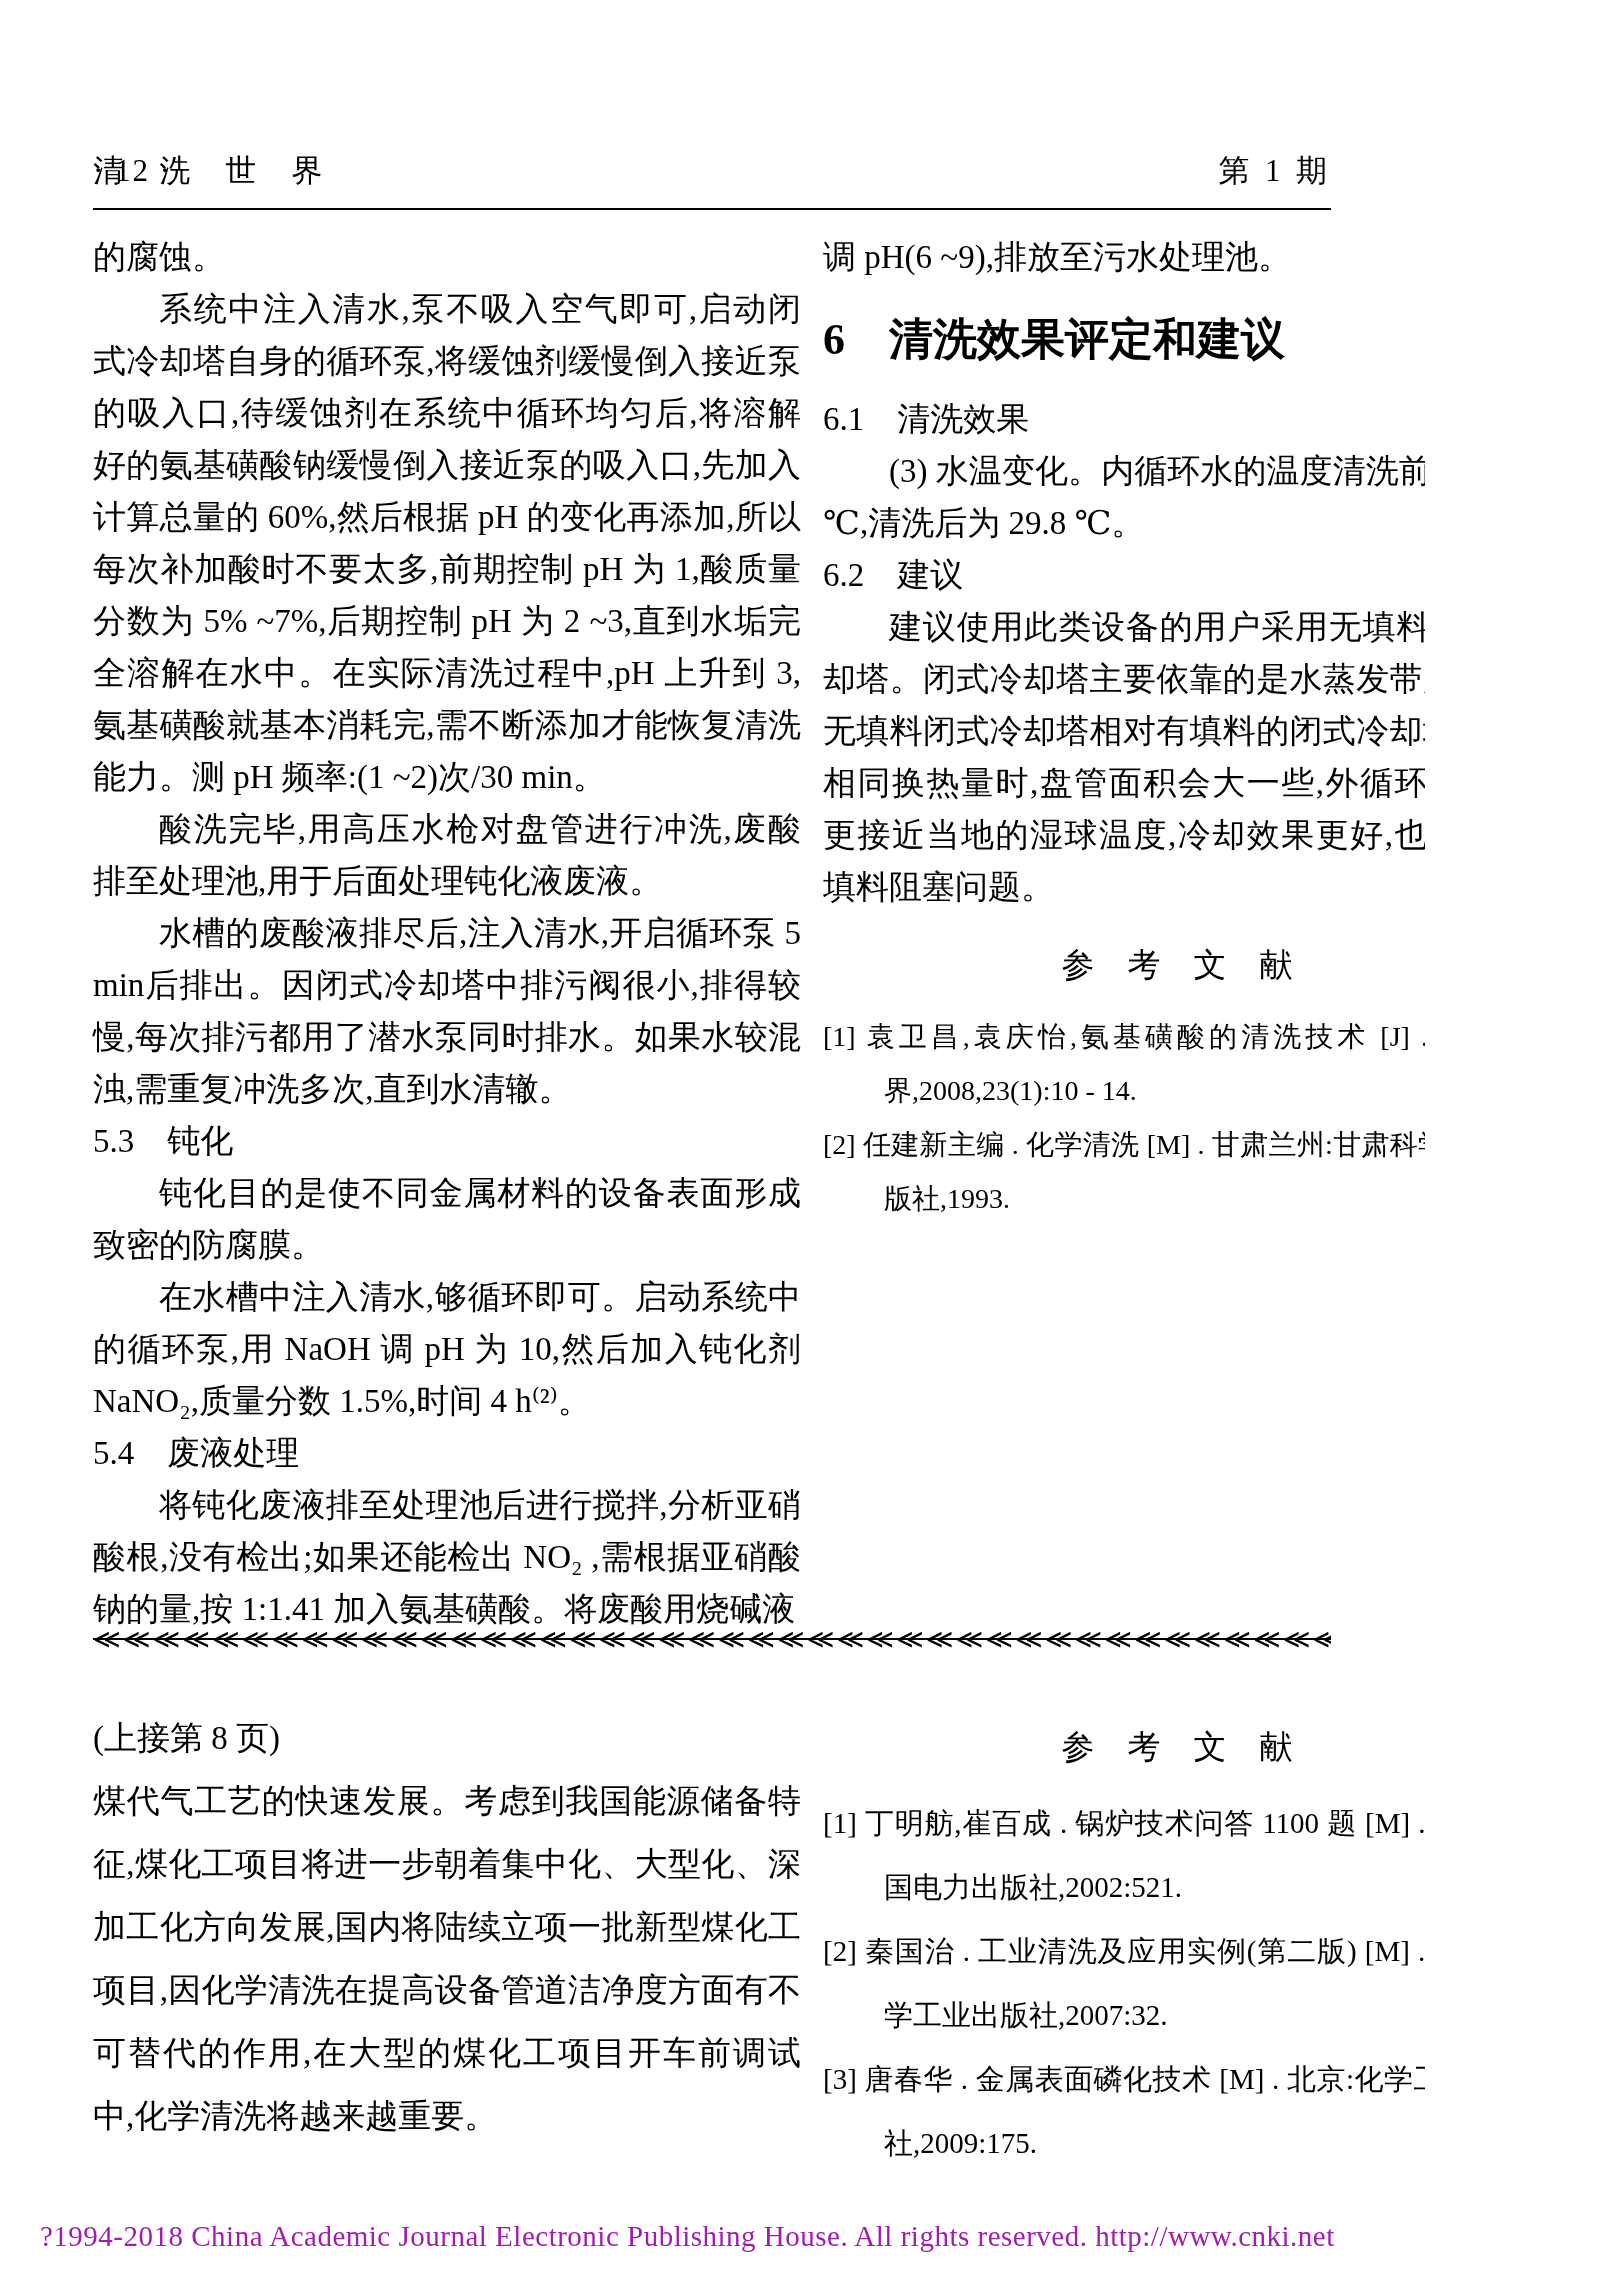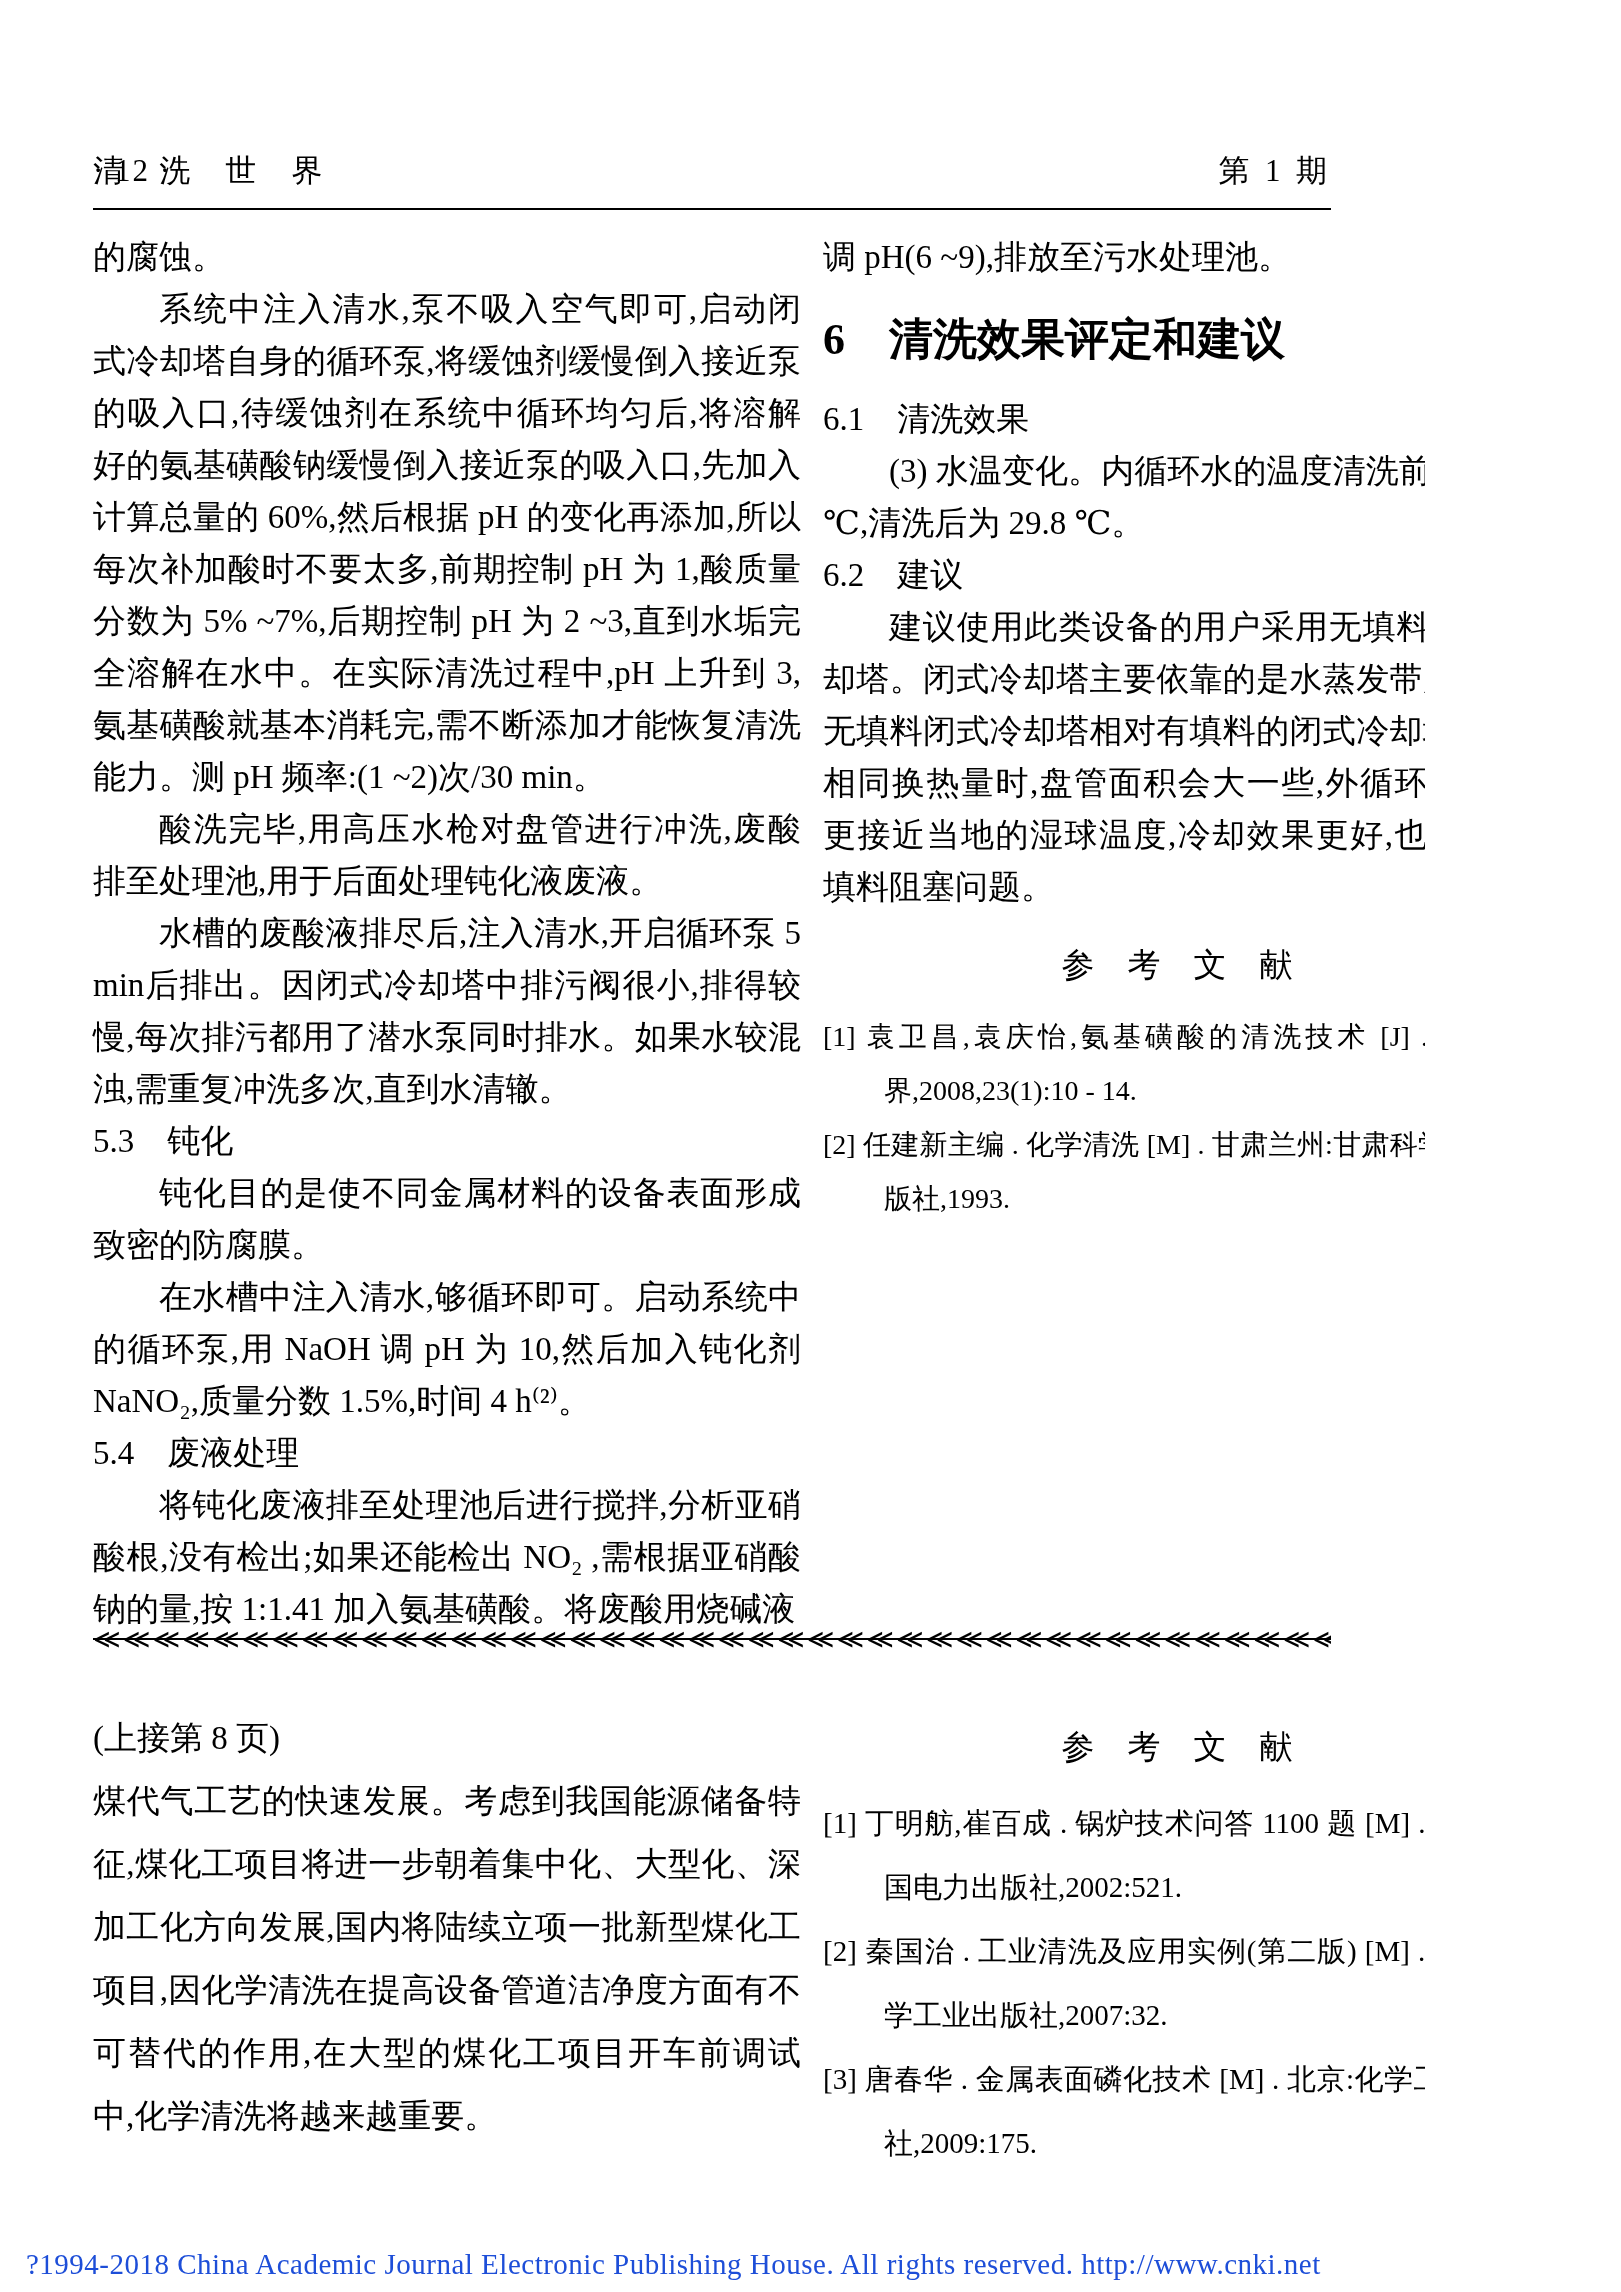--- a/index.html
+++ b/index.html
@@ -59,24 +59,23 @@
   }
 
   
   .bottom-left  { position:absolute; left:93px;  top:1707px; width:708px; }
   .bottom-left p.body { line-height:63px; }
   .bottom-right { position:absolute; left:823px; top:1721px; width:708px; }
   .bottom-right .ref-head { margin:0 0 17.6px 0; }
   .bottom-right .ref { font-size:29px; line-height:64px; }
 
   .watermark {
-    position:absolute; left:26px; top:2217px;
-    font-size:29px; line-height:39px; color:#1d4ed8; letter-spacing:0.5px;
+    position:absolute; left:40px; top:2217px;
+    font-size:29px; line-height:39px; color:#a21caf; letter-spacing:0.5px;
     white-space:nowrap;
-    margin-top:28px;
   }
 </style>
 </head>
 <body>
 
 <div class="page">
 
   <div class="header">
     <span class="h-left">· 12 ·</span>
     <span class="h-center">清 洗 世 界</span>

